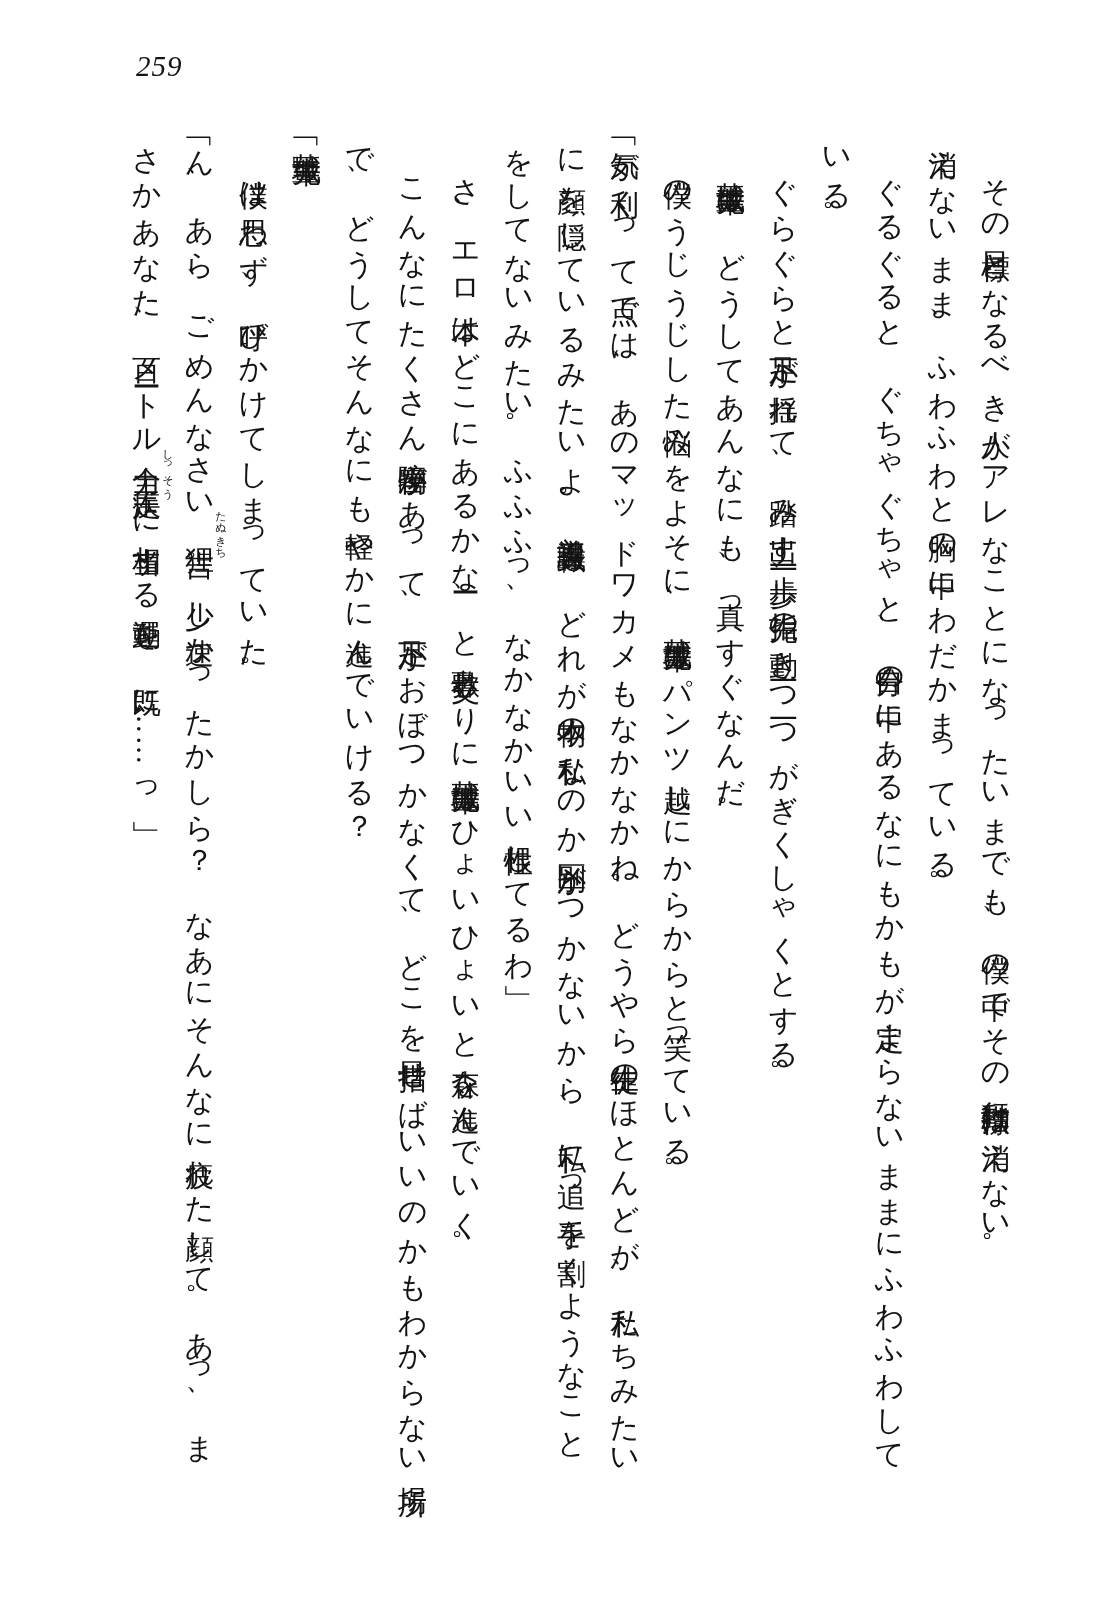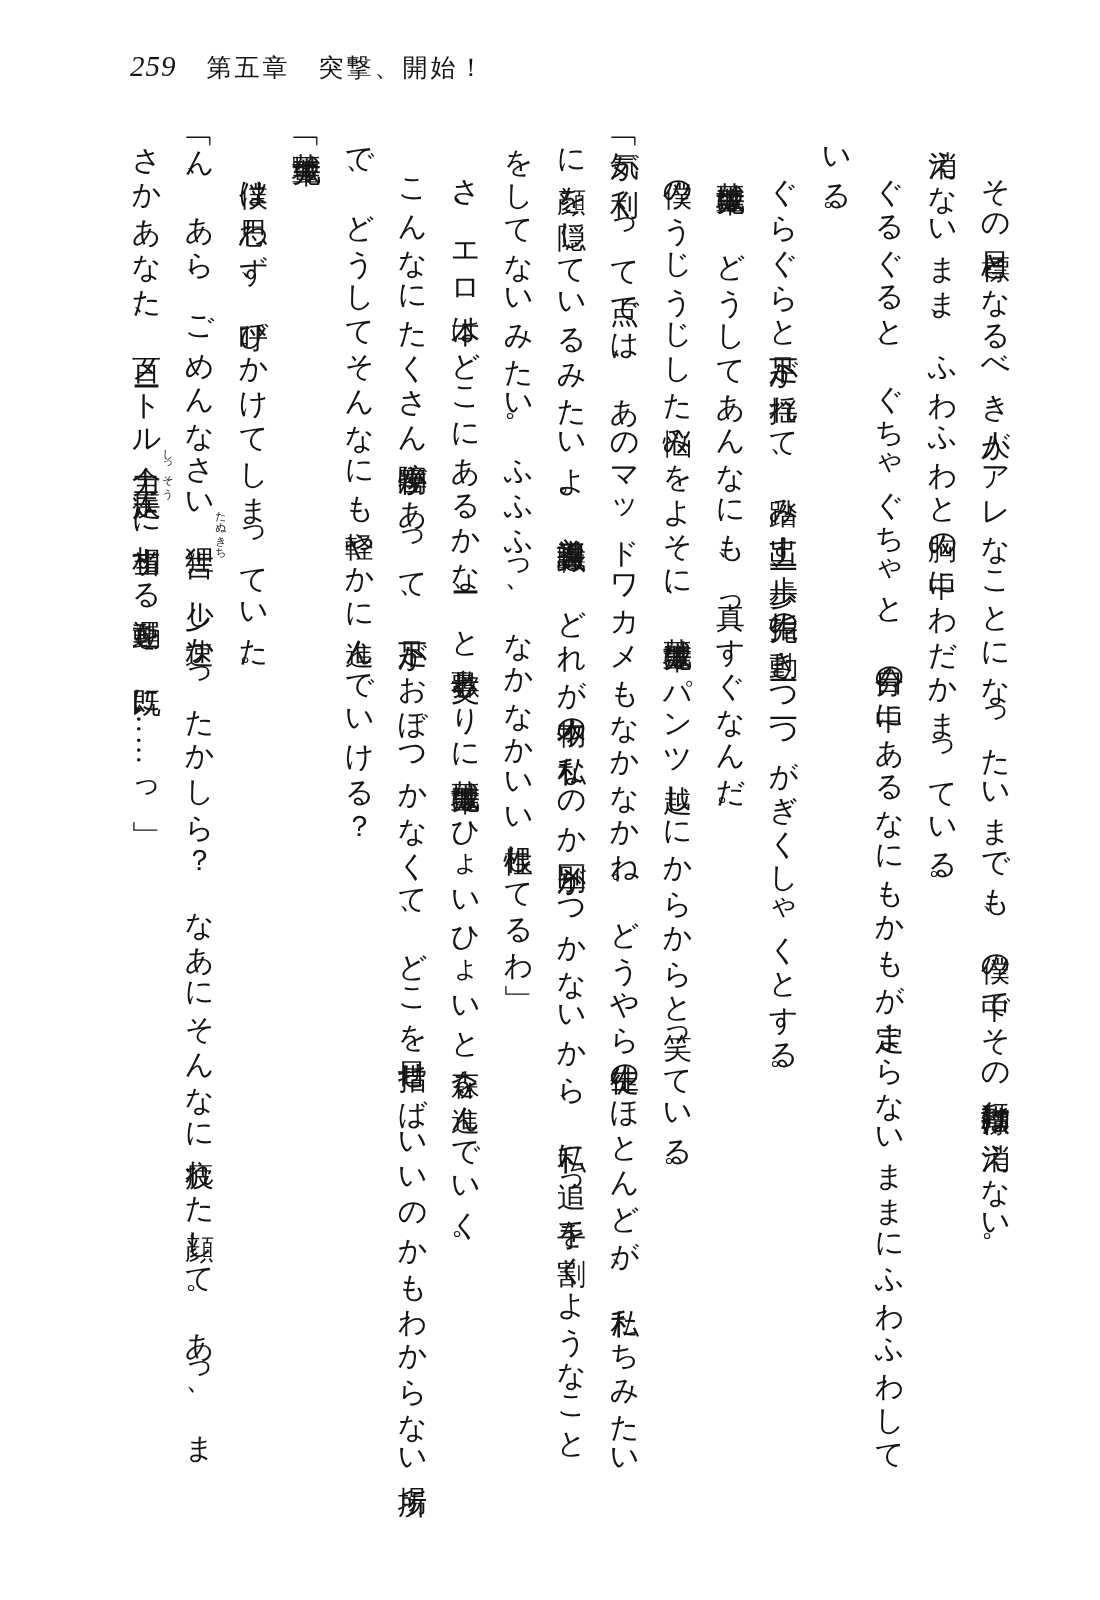--- a/index.html
+++ b/index.html
@@ -4,21 +4,21 @@
 <style>
   html,body{margin:0;padding:0;background:#e8e8e8;}
   .page{
     width:1100px;height:1600px;background:#ffffff;position:relative;
     overflow:hidden;
     font-family:"Liberation Serif","DejaVu Serif",serif;
     color:#141414;
   }
   
   .running-head{
-    position:absolute;top:50px;left:130px;
+    position:absolute;top:50px;left:136px;
     display:flex;align-items:baseline;gap:30px;
     white-space:nowrap;
   }
   .page-number{
     font-style:italic;
     font-size:29px;
     letter-spacing:1px;
   }
   .chapter-title{
     font-size:25px;
@@ -40,21 +40,20 @@
   ruby{ruby-align:center;}
   rt{font-size:11px;letter-spacing:0;}
 </style>
 </head>
 <body>
 
 <div class="page">
 
   <div class="running-head">
     <span class="page-number">259</span>
-    <span class="chapter-title">第五章　突撃、開始！</span>
   </div>
 
   <div class="body-text">
     <p class="indent">その目標となるべき人がアレなことになったいまでも、僕の中でその行動指標は消えない。</p>
     <p class="noindent">消えないまま、ふわふわと胸の中にわだかまっている。</p>
     <p class="indent">ぐるぐると、ぐちゃぐちゃと、自分の中にあるなにもかもが定まらないままにふわふわしている。</p>
     <p class="indent">ぐらぐらと足下が揺れて、踏み出す一歩一歩、指先の動き一つ一つがぎくしゃくとする。</p>
     <p class="indent">華城先輩は、どうしてあんなにも、真っすぐなんだ。</p>
     <p class="indent">僕のうじうじした悩みをよそに、華城先輩はパンツ越しにからからと笑っている。</p>
     <p class="noindent">「気が利くって点では、あのマッドワカメもなかなかね。どうやら生徒のほとんどが、私たちみたいに顔を隠しているみたいよ。善導課職員も、どれが本物の私なのか区別がつかないから、私に追っ手を割くようなことをしてないみたい。ふふふっ、なかなかいい根性してるわ」</p>

